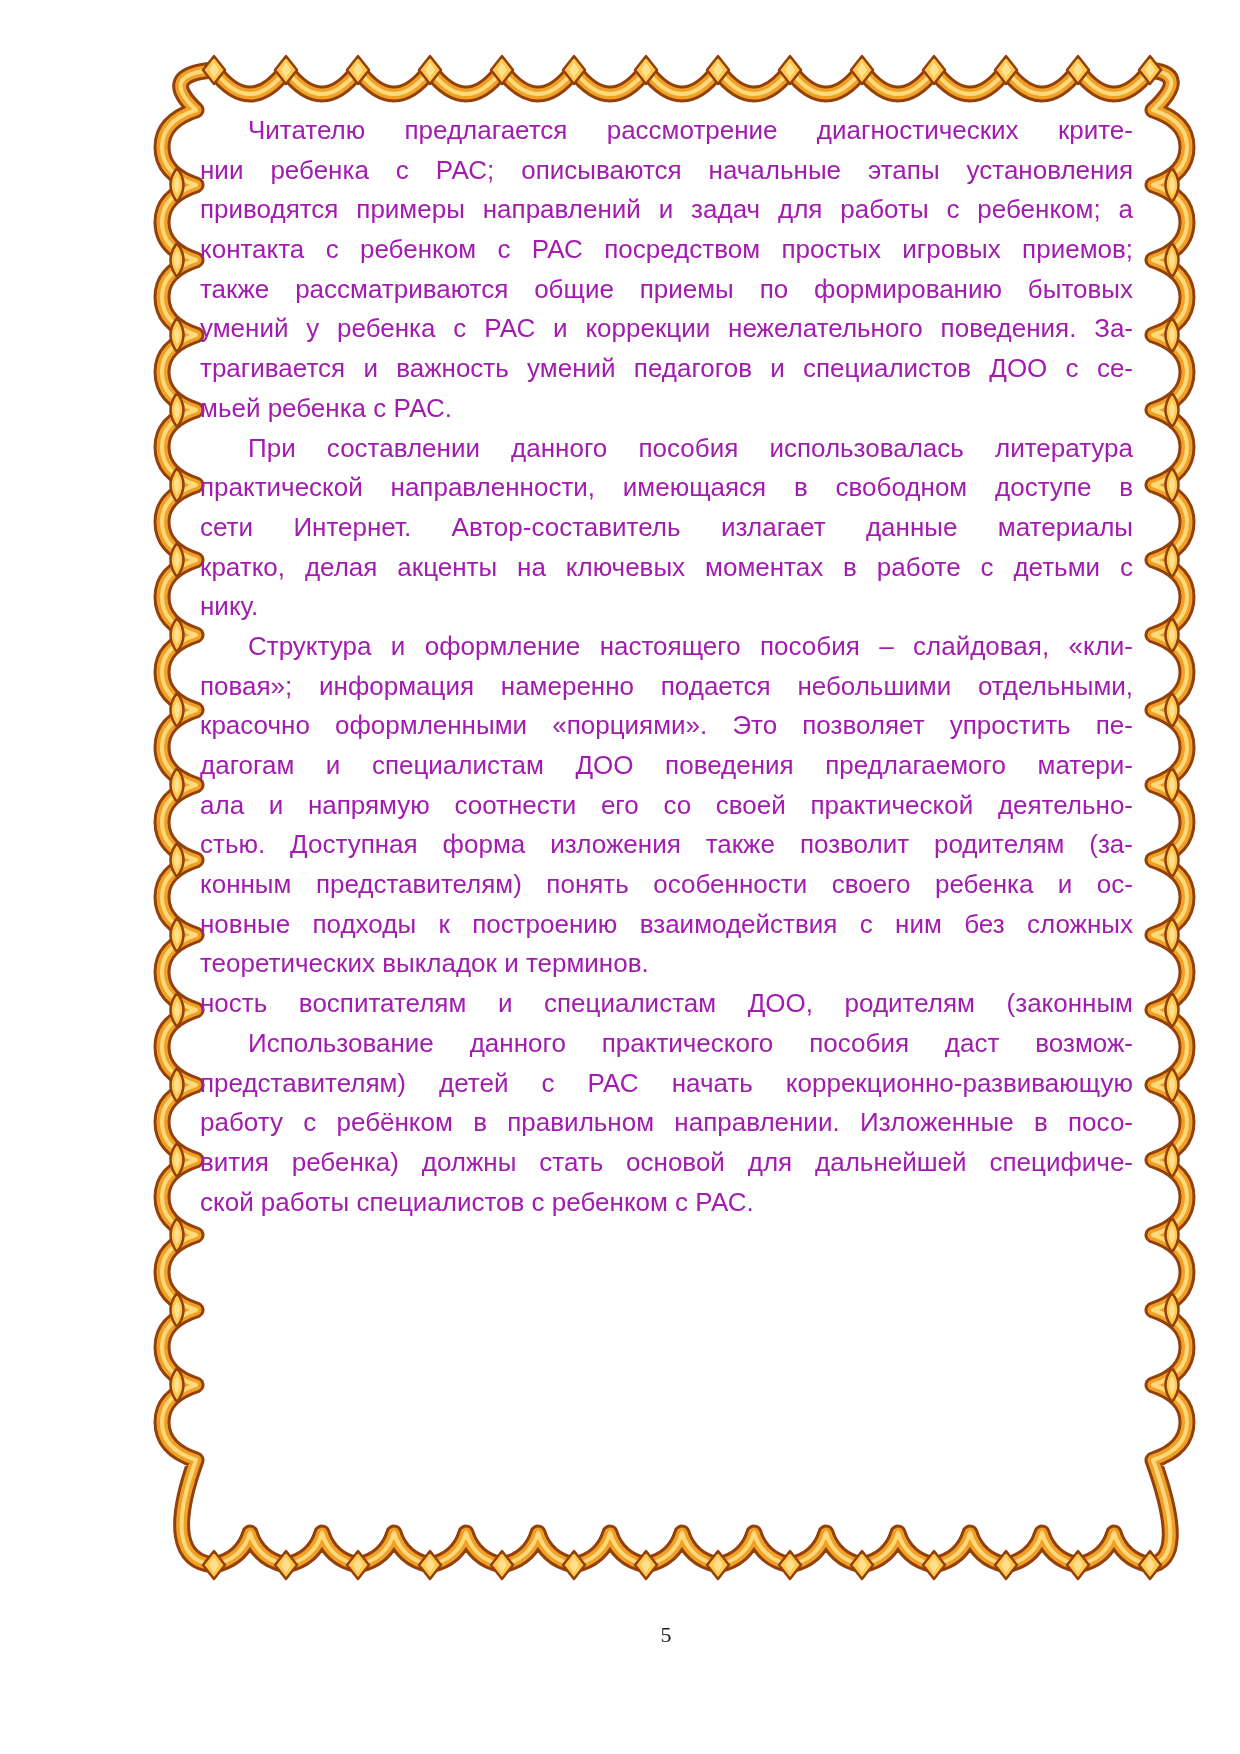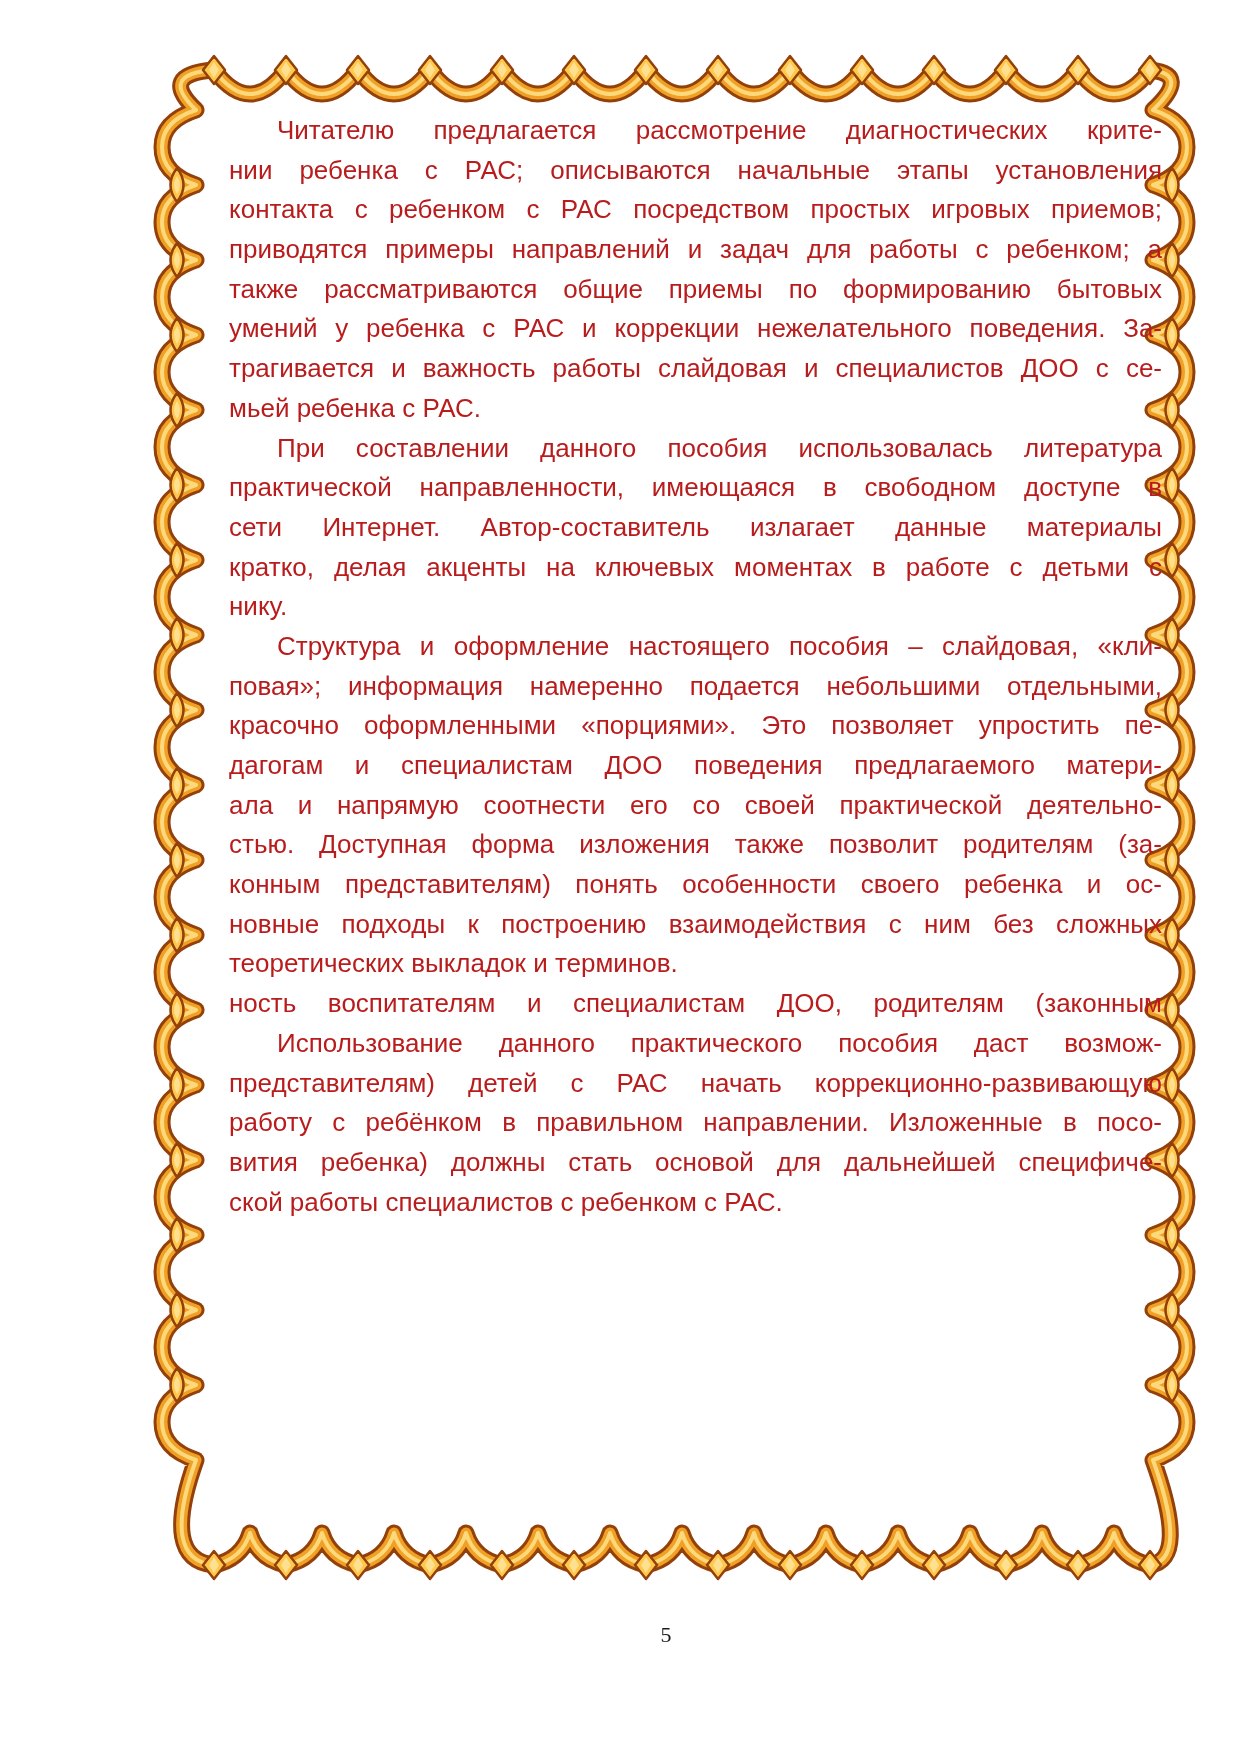--- a/index.html
+++ b/index.html
@@ -10,22 +10,22 @@
     overflow:hidden;
     font-family:"Liberation Sans", sans-serif;
   }
   .frame-svg{position:absolute;left:0;top:0;width:1240px;height:1754px;pointer-events:none;}
   .band-dark{fill:none;stroke:#93400a;stroke-width:17;stroke-linejoin:round;stroke-linecap:round;}
   .band-gold{fill:none;stroke:#f0a125;stroke-width:11;stroke-linejoin:round;stroke-linecap:round;}
   .band-light{fill:none;stroke:#ffdf86;stroke-width:4;stroke-linejoin:round;stroke-linecap:round;opacity:.9;}
   .ornament{fill:#ffc84d;stroke:#93400a;stroke-width:2.5;stroke-linejoin:round;}
   .ornament-core{fill:#ffe9ad;stroke:none;opacity:.7;}
   .text-block{
-    position:absolute;left:229px;top:111px;width:933px;
-    color:#b91c1c;
+    position:absolute;left:200px;top:111px;width:933px;
+    color:#a21caf;
     font-size:26px;
     line-height:39.7px;
   }
   .line{
     text-align:justify;
     text-align-last:justify;
     height:39.7px;
     white-space:nowrap;
   }
   .line.para-first{text-indent:48px;}
@@ -47,25 +47,25 @@
     <path id="bandGold" class="band-gold" d="M214,70 Q250,118 286,70 M286,70 Q322,118 358,70 M358,70 Q394,118 430,70 M430,70 Q466,118 502,70 M502,70 Q538,118 574,70 M574,70 Q610,118 646,70 M646,70 Q682,118 718,70 M718,70 Q754,118 790,70 M790,70 Q826,118 862,70 M862,70 Q898,118 934,70 M934,70 Q970,118 1006,70 M1006,70 Q1042,118 1078,70 M1078,70 Q1114,118 1150,70 M214,1565 Q242,1559 250,1533 Q258,1559 286,1565 M286,1565 Q314,1559 322,1533 Q330,1559 358,1565 M358,1565 Q386,1559 394,1533 Q402,1559 430,1565 M430,1565 Q458,1559 466,1533 Q474,1559 502,1565 M502,1565 Q530,1559 538,1533 Q546,1559 574,1565 M574,1565 Q602,1559 610,1533 Q618,1559 646,1565 M646,1565 Q674,1559 682,1533 Q690,1559 718,1565 M718,1565 Q746,1559 754,1533 Q762,1559 790,1565 M790,1565 Q818,1559 826,1533 Q834,1559 862,1565 M862,1565 Q890,1559 898,1533 Q906,1559 934,1565 M934,1565 Q962,1559 970,1533 Q978,1559 1006,1565 M1006,1565 Q1034,1559 1042,1533 Q1050,1559 1078,1565 M1078,1565 Q1106,1559 1114,1533 Q1122,1559 1150,1565 M196,110 Q162,121 162,147 Q162,174 196,185 M196,185 Q162,196 162,222 Q162,249 196,260 M196,260 Q162,271 162,297 Q162,324 196,335 M196,335 Q162,346 162,372 Q162,399 196,410 M196,410 Q162,421 162,447 Q162,474 196,485 M196,485 Q162,496 162,522 Q162,549 196,560 M196,560 Q162,571 162,597 Q162,624 196,635 M196,635 Q162,646 162,672 Q162,699 196,710 M196,710 Q162,721 162,747 Q162,774 196,785 M196,785 Q162,796 162,822 Q162,849 196,860 M196,860 Q162,871 162,897 Q162,924 196,935 M196,935 Q162,946 162,972 Q162,999 196,1010 M196,1010 Q162,1021 162,1047 Q162,1074 196,1085 M196,1085 Q162,1096 162,1122 Q162,1149 196,1160 M196,1160 Q162,1171 162,1197 Q162,1224 196,1235 M196,1235 Q162,1246 162,1272 Q162,1299 196,1310 M196,1310 Q162,1321 162,1347 Q162,1374 196,1385 M196,1385 Q162,1396 162,1422 Q162,1449 196,1460 M1153,110 Q1187,121 1187,147 Q1187,174 1153,185 M1153,185 Q1187,196 1187,222 Q1187,249 1153,260 M1153,260 Q1187,271 1187,297 Q1187,324 1153,335 M1153,335 Q1187,346 1187,372 Q1187,399 1153,410 M1153,410 Q1187,421 1187,447 Q1187,474 1153,485 M1153,485 Q1187,496 1187,522 Q1187,549 1153,560 M1153,560 Q1187,571 1187,597 Q1187,624 1153,635 M1153,635 Q1187,646 1187,672 Q1187,699 1153,710 M1153,710 Q1187,721 1187,747 Q1187,774 1153,785 M1153,785 Q1187,796 1187,822 Q1187,849 1153,860 M1153,860 Q1187,871 1187,897 Q1187,924 1153,935 M1153,935 Q1187,946 1187,972 Q1187,999 1153,1010 M1153,1010 Q1187,1021 1187,1047 Q1187,1074 1153,1085 M1153,1085 Q1187,1096 1187,1122 Q1187,1149 1153,1160 M1153,1160 Q1187,1171 1187,1197 Q1187,1224 1153,1235 M1153,1235 Q1187,1246 1187,1272 Q1187,1299 1153,1310 M1153,1310 Q1187,1321 1187,1347 Q1187,1374 1153,1385 M1153,1385 Q1187,1396 1187,1422 Q1187,1449 1153,1460 M214,70 Q158,74 196,110 M1150,70 Q1191,74 1153,110 M196,1460 Q160,1560 214,1565 M1153,1460 Q1189,1560 1150,1565 "></path>
     <path id="bandLight" class="band-light" d="M214,70 Q250,118 286,70 M286,70 Q322,118 358,70 M358,70 Q394,118 430,70 M430,70 Q466,118 502,70 M502,70 Q538,118 574,70 M574,70 Q610,118 646,70 M646,70 Q682,118 718,70 M718,70 Q754,118 790,70 M790,70 Q826,118 862,70 M862,70 Q898,118 934,70 M934,70 Q970,118 1006,70 M1006,70 Q1042,118 1078,70 M1078,70 Q1114,118 1150,70 M214,1565 Q242,1559 250,1533 Q258,1559 286,1565 M286,1565 Q314,1559 322,1533 Q330,1559 358,1565 M358,1565 Q386,1559 394,1533 Q402,1559 430,1565 M430,1565 Q458,1559 466,1533 Q474,1559 502,1565 M502,1565 Q530,1559 538,1533 Q546,1559 574,1565 M574,1565 Q602,1559 610,1533 Q618,1559 646,1565 M646,1565 Q674,1559 682,1533 Q690,1559 718,1565 M718,1565 Q746,1559 754,1533 Q762,1559 790,1565 M790,1565 Q818,1559 826,1533 Q834,1559 862,1565 M862,1565 Q890,1559 898,1533 Q906,1559 934,1565 M934,1565 Q962,1559 970,1533 Q978,1559 1006,1565 M1006,1565 Q1034,1559 1042,1533 Q1050,1559 1078,1565 M1078,1565 Q1106,1559 1114,1533 Q1122,1559 1150,1565 M196,110 Q162,121 162,147 Q162,174 196,185 M196,185 Q162,196 162,222 Q162,249 196,260 M196,260 Q162,271 162,297 Q162,324 196,335 M196,335 Q162,346 162,372 Q162,399 196,410 M196,410 Q162,421 162,447 Q162,474 196,485 M196,485 Q162,496 162,522 Q162,549 196,560 M196,560 Q162,571 162,597 Q162,624 196,635 M196,635 Q162,646 162,672 Q162,699 196,710 M196,710 Q162,721 162,747 Q162,774 196,785 M196,785 Q162,796 162,822 Q162,849 196,860 M196,860 Q162,871 162,897 Q162,924 196,935 M196,935 Q162,946 162,972 Q162,999 196,1010 M196,1010 Q162,1021 162,1047 Q162,1074 196,1085 M196,1085 Q162,1096 162,1122 Q162,1149 196,1160 M196,1160 Q162,1171 162,1197 Q162,1224 196,1235 M196,1235 Q162,1246 162,1272 Q162,1299 196,1310 M196,1310 Q162,1321 162,1347 Q162,1374 196,1385 M196,1385 Q162,1396 162,1422 Q162,1449 196,1460 M1153,110 Q1187,121 1187,147 Q1187,174 1153,185 M1153,185 Q1187,196 1187,222 Q1187,249 1153,260 M1153,260 Q1187,271 1187,297 Q1187,324 1153,335 M1153,335 Q1187,346 1187,372 Q1187,399 1153,410 M1153,410 Q1187,421 1187,447 Q1187,474 1153,485 M1153,485 Q1187,496 1187,522 Q1187,549 1153,560 M1153,560 Q1187,571 1187,597 Q1187,624 1153,635 M1153,635 Q1187,646 1187,672 Q1187,699 1153,710 M1153,710 Q1187,721 1187,747 Q1187,774 1153,785 M1153,785 Q1187,796 1187,822 Q1187,849 1153,860 M1153,860 Q1187,871 1187,897 Q1187,924 1153,935 M1153,935 Q1187,946 1187,972 Q1187,999 1153,1010 M1153,1010 Q1187,1021 1187,1047 Q1187,1074 1153,1085 M1153,1085 Q1187,1096 1187,1122 Q1187,1149 1153,1160 M1153,1160 Q1187,1171 1187,1197 Q1187,1224 1153,1235 M1153,1235 Q1187,1246 1187,1272 Q1187,1299 1153,1310 M1153,1310 Q1187,1321 1187,1347 Q1187,1374 1153,1385 M1153,1385 Q1187,1396 1187,1422 Q1187,1449 1153,1460 M214,70 Q158,74 196,110 M1150,70 Q1191,74 1153,110 M196,1460 Q160,1560 214,1565 M1153,1460 Q1189,1560 1150,1565 "></path>
     <path id="ornaments" class="ornament" d="M214,56 L225,70 L214,84 L203,70 Z M286,56 L297,70 L286,84 L275,70 Z M358,56 L369,70 L358,84 L347,70 Z M430,56 L441,70 L430,84 L419,70 Z M502,56 L513,70 L502,84 L491,70 Z M574,56 L585,70 L574,84 L563,70 Z M646,56 L657,70 L646,84 L635,70 Z M718,56 L729,70 L718,84 L707,70 Z M790,56 L801,70 L790,84 L779,70 Z M862,56 L873,70 L862,84 L851,70 Z M934,56 L945,70 L934,84 L923,70 Z M1006,56 L1017,70 L1006,84 L995,70 Z M1078,56 L1089,70 L1078,84 L1067,70 Z M1150,56 L1161,70 L1150,84 L1139,70 Z M214,1551 L225,1565 L214,1579 L203,1565 Z M286,1551 L297,1565 L286,1579 L275,1565 Z M358,1551 L369,1565 L358,1579 L347,1565 Z M430,1551 L441,1565 L430,1579 L419,1565 Z M502,1551 L513,1565 L502,1579 L491,1565 Z M574,1551 L585,1565 L574,1579 L563,1565 Z M646,1551 L657,1565 L646,1579 L635,1565 Z M718,1551 L729,1565 L718,1579 L707,1565 Z M790,1551 L801,1565 L790,1579 L779,1565 Z M862,1551 L873,1565 L862,1579 L851,1565 Z M934,1551 L945,1565 L934,1579 L923,1565 Z M1006,1551 L1017,1565 L1006,1579 L995,1565 Z M1078,1551 L1089,1565 L1078,1579 L1067,1565 Z M1150,1551 L1161,1565 L1150,1579 L1139,1565 Z M177,168 Q190,185 177,202 Q164,185 177,168 Z M177,243 Q190,260 177,277 Q164,260 177,243 Z M177,318 Q190,335 177,352 Q164,335 177,318 Z M177,393 Q190,410 177,427 Q164,410 177,393 Z M177,468 Q190,485 177,502 Q164,485 177,468 Z M177,543 Q190,560 177,577 Q164,560 177,543 Z M177,618 Q190,635 177,652 Q164,635 177,618 Z M177,693 Q190,710 177,727 Q164,710 177,693 Z M177,768 Q190,785 177,802 Q164,785 177,768 Z M177,843 Q190,860 177,877 Q164,860 177,843 Z M177,918 Q190,935 177,952 Q164,935 177,918 Z M177,993 Q190,1010 177,1027 Q164,1010 177,993 Z M177,1068 Q190,1085 177,1102 Q164,1085 177,1068 Z M177,1143 Q190,1160 177,1177 Q164,1160 177,1143 Z M177,1218 Q190,1235 177,1252 Q164,1235 177,1218 Z M177,1293 Q190,1310 177,1327 Q164,1310 177,1293 Z M177,1368 Q190,1385 177,1402 Q164,1385 177,1368 Z M1172,168 Q1185,185 1172,202 Q1159,185 1172,168 Z M1172,243 Q1185,260 1172,277 Q1159,260 1172,243 Z M1172,318 Q1185,335 1172,352 Q1159,335 1172,318 Z M1172,393 Q1185,410 1172,427 Q1159,410 1172,393 Z M1172,468 Q1185,485 1172,502 Q1159,485 1172,468 Z M1172,543 Q1185,560 1172,577 Q1159,560 1172,543 Z M1172,618 Q1185,635 1172,652 Q1159,635 1172,618 Z M1172,693 Q1185,710 1172,727 Q1159,710 1172,693 Z M1172,768 Q1185,785 1172,802 Q1159,785 1172,768 Z M1172,843 Q1185,860 1172,877 Q1159,860 1172,843 Z M1172,918 Q1185,935 1172,952 Q1159,935 1172,918 Z M1172,993 Q1185,1010 1172,1027 Q1159,1010 1172,993 Z M1172,1068 Q1185,1085 1172,1102 Q1159,1085 1172,1068 Z M1172,1143 Q1185,1160 1172,1177 Q1159,1160 1172,1143 Z M1172,1218 Q1185,1235 1172,1252 Q1159,1235 1172,1218 Z M1172,1293 Q1185,1310 1172,1327 Q1159,1310 1172,1293 Z M1172,1368 Q1185,1385 1172,1402 Q1159,1385 1172,1368 Z "></path>
     <path id="ornamentCores" class="ornament-core" d="M214,62 L219,70 L214,78 L209,70 Z M286,62 L291,70 L286,78 L281,70 Z M358,62 L363,70 L358,78 L353,70 Z M430,62 L435,70 L430,78 L425,70 Z M502,62 L507,70 L502,78 L497,70 Z M574,62 L579,70 L574,78 L569,70 Z M646,62 L651,70 L646,78 L641,70 Z M718,62 L723,70 L718,78 L713,70 Z M790,62 L795,70 L790,78 L785,70 Z M862,62 L867,70 L862,78 L857,70 Z M934,62 L939,70 L934,78 L929,70 Z M1006,62 L1011,70 L1006,78 L1001,70 Z M1078,62 L1083,70 L1078,78 L1073,70 Z M1150,62 L1155,70 L1150,78 L1145,70 Z M214,1557 L219,1565 L214,1573 L209,1565 Z M286,1557 L291,1565 L286,1573 L281,1565 Z M358,1557 L363,1565 L358,1573 L353,1565 Z M430,1557 L435,1565 L430,1573 L425,1565 Z M502,1557 L507,1565 L502,1573 L497,1565 Z M574,1557 L579,1565 L574,1573 L569,1565 Z M646,1557 L651,1565 L646,1573 L641,1565 Z M718,1557 L723,1565 L718,1573 L713,1565 Z M790,1557 L795,1565 L790,1573 L785,1565 Z M862,1557 L867,1565 L862,1573 L857,1565 Z M934,1557 L939,1565 L934,1573 L929,1565 Z M1006,1557 L1011,1565 L1006,1573 L1001,1565 Z M1078,1557 L1083,1565 L1078,1573 L1073,1565 Z M1150,1557 L1155,1565 L1150,1573 L1145,1565 Z M177,176 Q183,185 177,194 Q171,185 177,176 Z M177,251 Q183,260 177,269 Q171,260 177,251 Z M177,326 Q183,335 177,344 Q171,335 177,326 Z M177,401 Q183,410 177,419 Q171,410 177,401 Z M177,476 Q183,485 177,494 Q171,485 177,476 Z M177,551 Q183,560 177,569 Q171,560 177,551 Z M177,626 Q183,635 177,644 Q171,635 177,626 Z M177,701 Q183,710 177,719 Q171,710 177,701 Z M177,776 Q183,785 177,794 Q171,785 177,776 Z M177,851 Q183,860 177,869 Q171,860 177,851 Z M177,926 Q183,935 177,944 Q171,935 177,926 Z M177,1001 Q183,1010 177,1019 Q171,1010 177,1001 Z M177,1076 Q183,1085 177,1094 Q171,1085 177,1076 Z M177,1151 Q183,1160 177,1169 Q171,1160 177,1151 Z M177,1226 Q183,1235 177,1244 Q171,1235 177,1226 Z M177,1301 Q183,1310 177,1319 Q171,1310 177,1301 Z M177,1376 Q183,1385 177,1394 Q171,1385 177,1376 Z M1172,176 Q1178,185 1172,194 Q1166,185 1172,176 Z M1172,251 Q1178,260 1172,269 Q1166,260 1172,251 Z M1172,326 Q1178,335 1172,344 Q1166,335 1172,326 Z M1172,401 Q1178,410 1172,419 Q1166,410 1172,401 Z M1172,476 Q1178,485 1172,494 Q1166,485 1172,476 Z M1172,551 Q1178,560 1172,569 Q1166,560 1172,551 Z M1172,626 Q1178,635 1172,644 Q1166,635 1172,626 Z M1172,701 Q1178,710 1172,719 Q1166,710 1172,701 Z M1172,776 Q1178,785 1172,794 Q1166,785 1172,776 Z M1172,851 Q1178,860 1172,869 Q1166,860 1172,851 Z M1172,926 Q1178,935 1172,944 Q1166,935 1172,926 Z M1172,1001 Q1178,1010 1172,1019 Q1166,1010 1172,1001 Z M1172,1076 Q1178,1085 1172,1094 Q1166,1085 1172,1076 Z M1172,1151 Q1178,1160 1172,1169 Q1166,1160 1172,1151 Z M1172,1226 Q1178,1235 1172,1244 Q1166,1235 1172,1226 Z M1172,1301 Q1178,1310 1172,1319 Q1166,1310 1172,1301 Z M1172,1376 Q1178,1385 1172,1394 Q1166,1385 1172,1376 Z "></path>
   </svg>
 
   <main class="text-block" id="textBlock">
       <div>
         <div class="line para-first">Читателю предлагается рассмотрение диагностических крите-</div>
         <div class="line">нии ребенка с РАС; описываются начальные этапы установления</div>
+        <div class="line">приводятся примеры направлений и задач для работы с ребенком; а</div>
         <div class="line">контакта с ребенком с РАС посредством простых игровых приемов;</div>
-        <div class="line">приводятся примеры направлений и задач для работы с ребенком; а</div>
         <div class="line">также рассматриваются общие приемы по формированию бытовых</div>
         <div class="line">умений у ребенка с РАС и коррекции нежелательного поведения. За-</div>
-        <div class="line">трагивается и важность работы слайдовая и специалистов ДОО с се-</div>
+        <div class="line">трагивается и важность умений педагогов и специалистов ДОО с се-</div>
         <div class="line para-last">мьей ребенка с РАС.</div>
       </div>
       <div>
         <div class="line para-first">При составлении данного пособия использовалась литература</div>
         <div class="line">практической направленности, имеющаяся в свободном доступе в</div>
         <div class="line">сети Интернет. Автор-составитель излагает данные материалы</div>
         <div class="line">кратко, делая акценты на ключевых моментах в работе с детьми с</div>
         <div class="line para-last">нику.</div>
       </div>
       <div>

